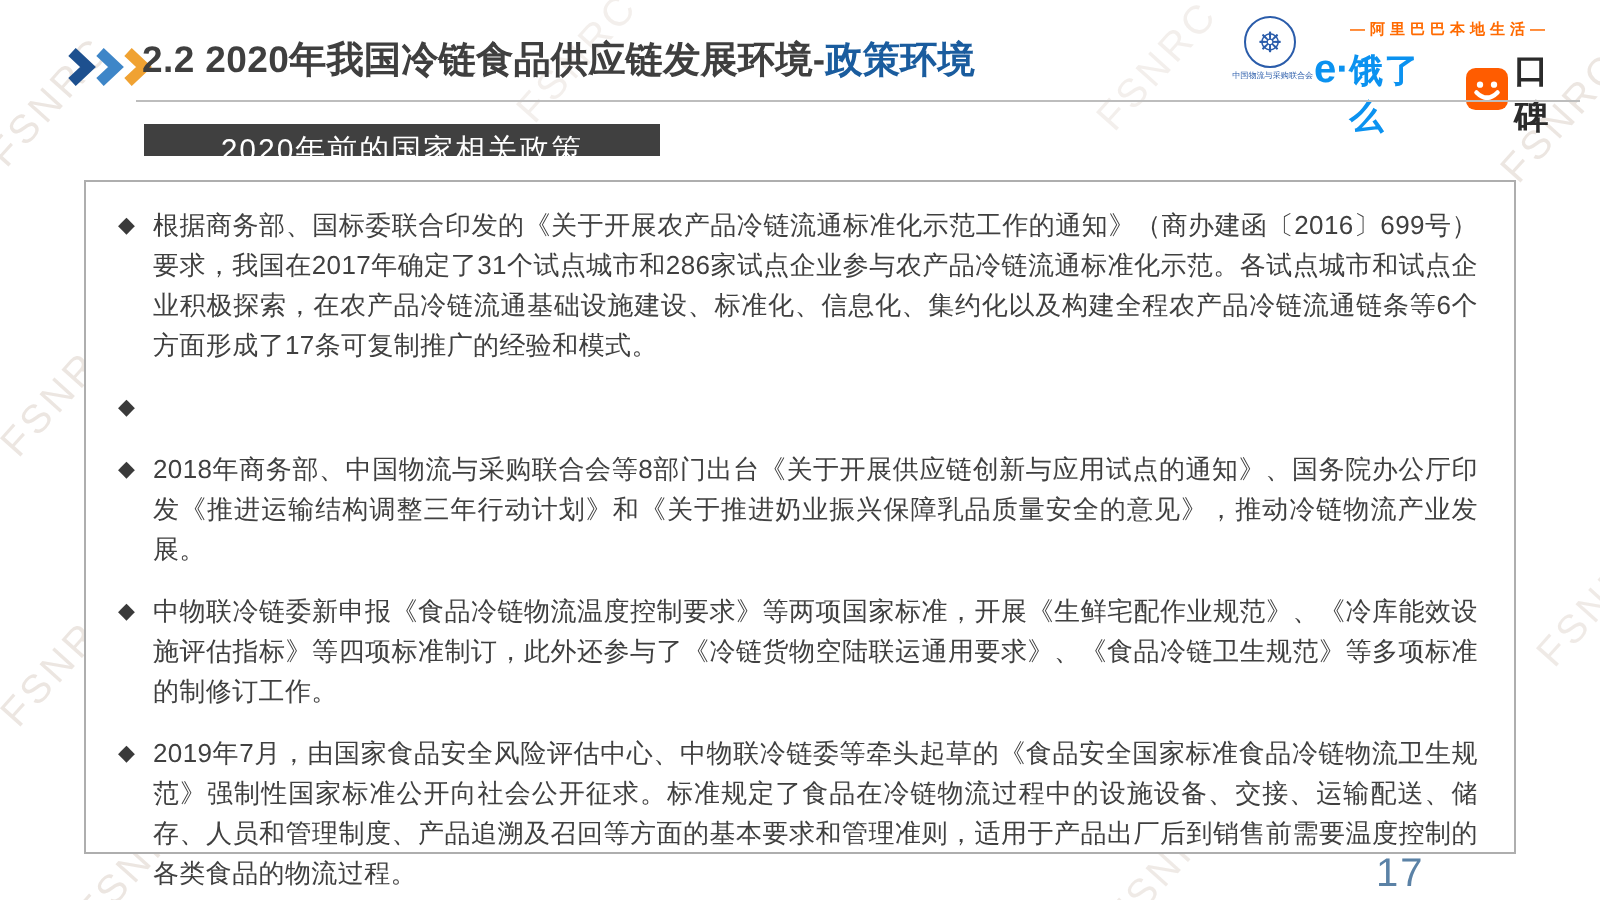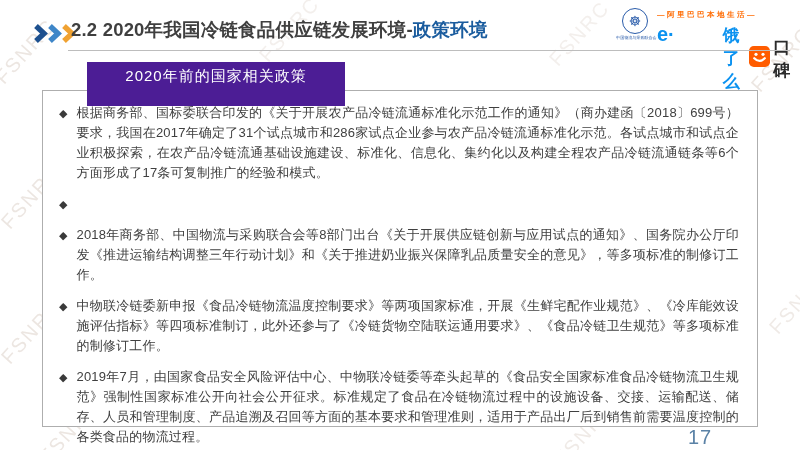--- a/index.html
+++ b/index.html
@@ -58,40 +58,40 @@
     color: #2a5caa; font-size: 14px; line-height: 1;
   }
   .cflp-name {
     font-size: 4.5px; color: #2a5caa; margin-top: 1px;
     transform: scale(.9); white-space: nowrap;
   }
 
   .ali-block { position: absolute; left: 657px; top: 10px; width: 136px; }
   .ali-banner {
     font-size: 7.5px; color: #ff6a00; letter-spacing: 2.5px;
-    text-align: left; white-space: nowrap; font-weight: bold;
+    text-align: center; white-space: nowrap; font-weight: bold;
   }
   .brand-row {
     display: flex; align-items: center; margin-top: 4px; gap: 6px;
   }
   .eleme { display: flex; align-items: baseline; color: #0b92f0; font-weight: bold; }
   .eleme-mark { font-size: 20px; line-height: 1; }
-  .eleme-name { font-size: 17px; letter-spacing: .5px; margin-left: 48px; }
+  .eleme-name { font-size: 17px; letter-spacing: .5px; }
   .koubei { display: flex; align-items: center; gap: 3px; font-family: Liberation Serif, serif; }
   .koubei-name { font-size: 17px; font-weight: bold; color: #2b2b2b; letter-spacing: 1px; }
 
   .title-underline {
     position: absolute; left: 68px; top: 50px; width: 722px; height: 1px;
     background: #bdbdbd;
   }
 
   
   .section-banner {
-    position: absolute; left: 87px; top: 62px; width: 258px; height: 44px;
-    background: #4c1d95; color: #ffffff;
+    position: absolute; left: 72px; top: 62px; width: 258px; height: 16px;
+    background: #404040; color: #ffffff;
     font-size: 15px; line-height: 28px; text-align: center;
     letter-spacing: 1px; z-index: 2;
   }
 
   
   .content-box {
     position: absolute; left: 42px; top: 90px; width: 716px; height: 337px;
     border: 1px solid #aeaeae; background: #ffffff;
   }
   .bullet-list {
@@ -172,28 +172,28 @@
   </div>
 
   <div class="title-underline"></div>
 
   <div class="section-banner">2020年前的国家相关政策</div>
 
   <div class="content-box">
     <ul class="bullet-list">
       <li class="bullet-item">
         <span class="diamond">◆</span>
-        <p class="bullet-text">根据商务部、国标委联合印发的《关于开展农产品冷链流通标准化示范工作的通知》（商办建函〔2018〕699号）要求，我国在2017年确定了31个试点城市和286家试点企业参与农产品冷链流通标准化示范。各试点城市和试点企业积极探索，在农产品冷链流通基础设施建设、标准化、信息化、集约化以及构建全程农产品冷链流通链条等6个方面形成了17条可复制推广的经验和模式。</p>
-      </li>
-      <li class="bullet-item">
-        <span class="diamond">◆</span>
-      </li>
-      <li class="bullet-item">
-        <span class="diamond">◆</span>
-        <p class="bullet-text">2018年商务部、中国物流与采购联合会等8部门出台《关于开展供应链创新与应用试点的通知》、国务院办公厅印发《推进运输结构调整三年行动计划》和《关于推进奶业振兴保障乳品质量安全的意见》，等多项标准的制修订工作。</p>
+        <p class="bullet-text">根据商务部、国标委联合印发的《关于开展农产品冷链流通标准化示范工作的通知》（商办建函〔2016〕699号）要求，我国在2017年确定了31个试点城市和286家试点企业参与农产品冷链流通标准化示范。各试点城市和试点企业积极探索，在农产品冷链流通基础设施建设、标准化、信息化、集约化以及构建全程农产品冷链流通链条等6个方面形成了17条可复制推广的经验和模式。</p>
+      </li>
+      <li class="bullet-item">
+        <span class="diamond">◆</span>
+      </li>
+      <li class="bullet-item">
+        <span class="diamond">◆</span>
+        <p class="bullet-text">2018年商务部、中国物流与采购联合会等8部门出台《关于开展供应链创新与应用试点的通知》、国务院办公厅印发《推进运输结构调整三年行动计划》和《关于推进奶业振兴保障乳品质量安全的意见》，推动冷链物流产业发展。</p>
       </li>
       <li class="bullet-item">
         <span class="diamond">◆</span>
         <p class="bullet-text">中物联冷链委新申报《食品冷链物流温度控制要求》等两项国家标准，开展《生鲜宅配作业规范》、《冷库能效设施评估指标》等四项标准制订，此外还参与了《冷链货物空陆联运通用要求》、《食品冷链卫生规范》等多项标准的制修订工作。</p>
       </li>
       <li class="bullet-item">
         <span class="diamond">◆</span>
         <p class="bullet-text">2019年7月，由国家食品安全风险评估中心、中物联冷链委等牵头起草的《食品安全国家标准食品冷链物流卫生规范》强制性国家标准公开向社会公开征求。标准规定了食品在冷链物流过程中的设施设备、交接、运输配送、储存、人员和管理制度、产品追溯及召回等方面的基本要求和管理准则，适用于产品出厂后到销售前需要温度控制的各类食品的物流过程。</p>
       </li>
     </ul>

